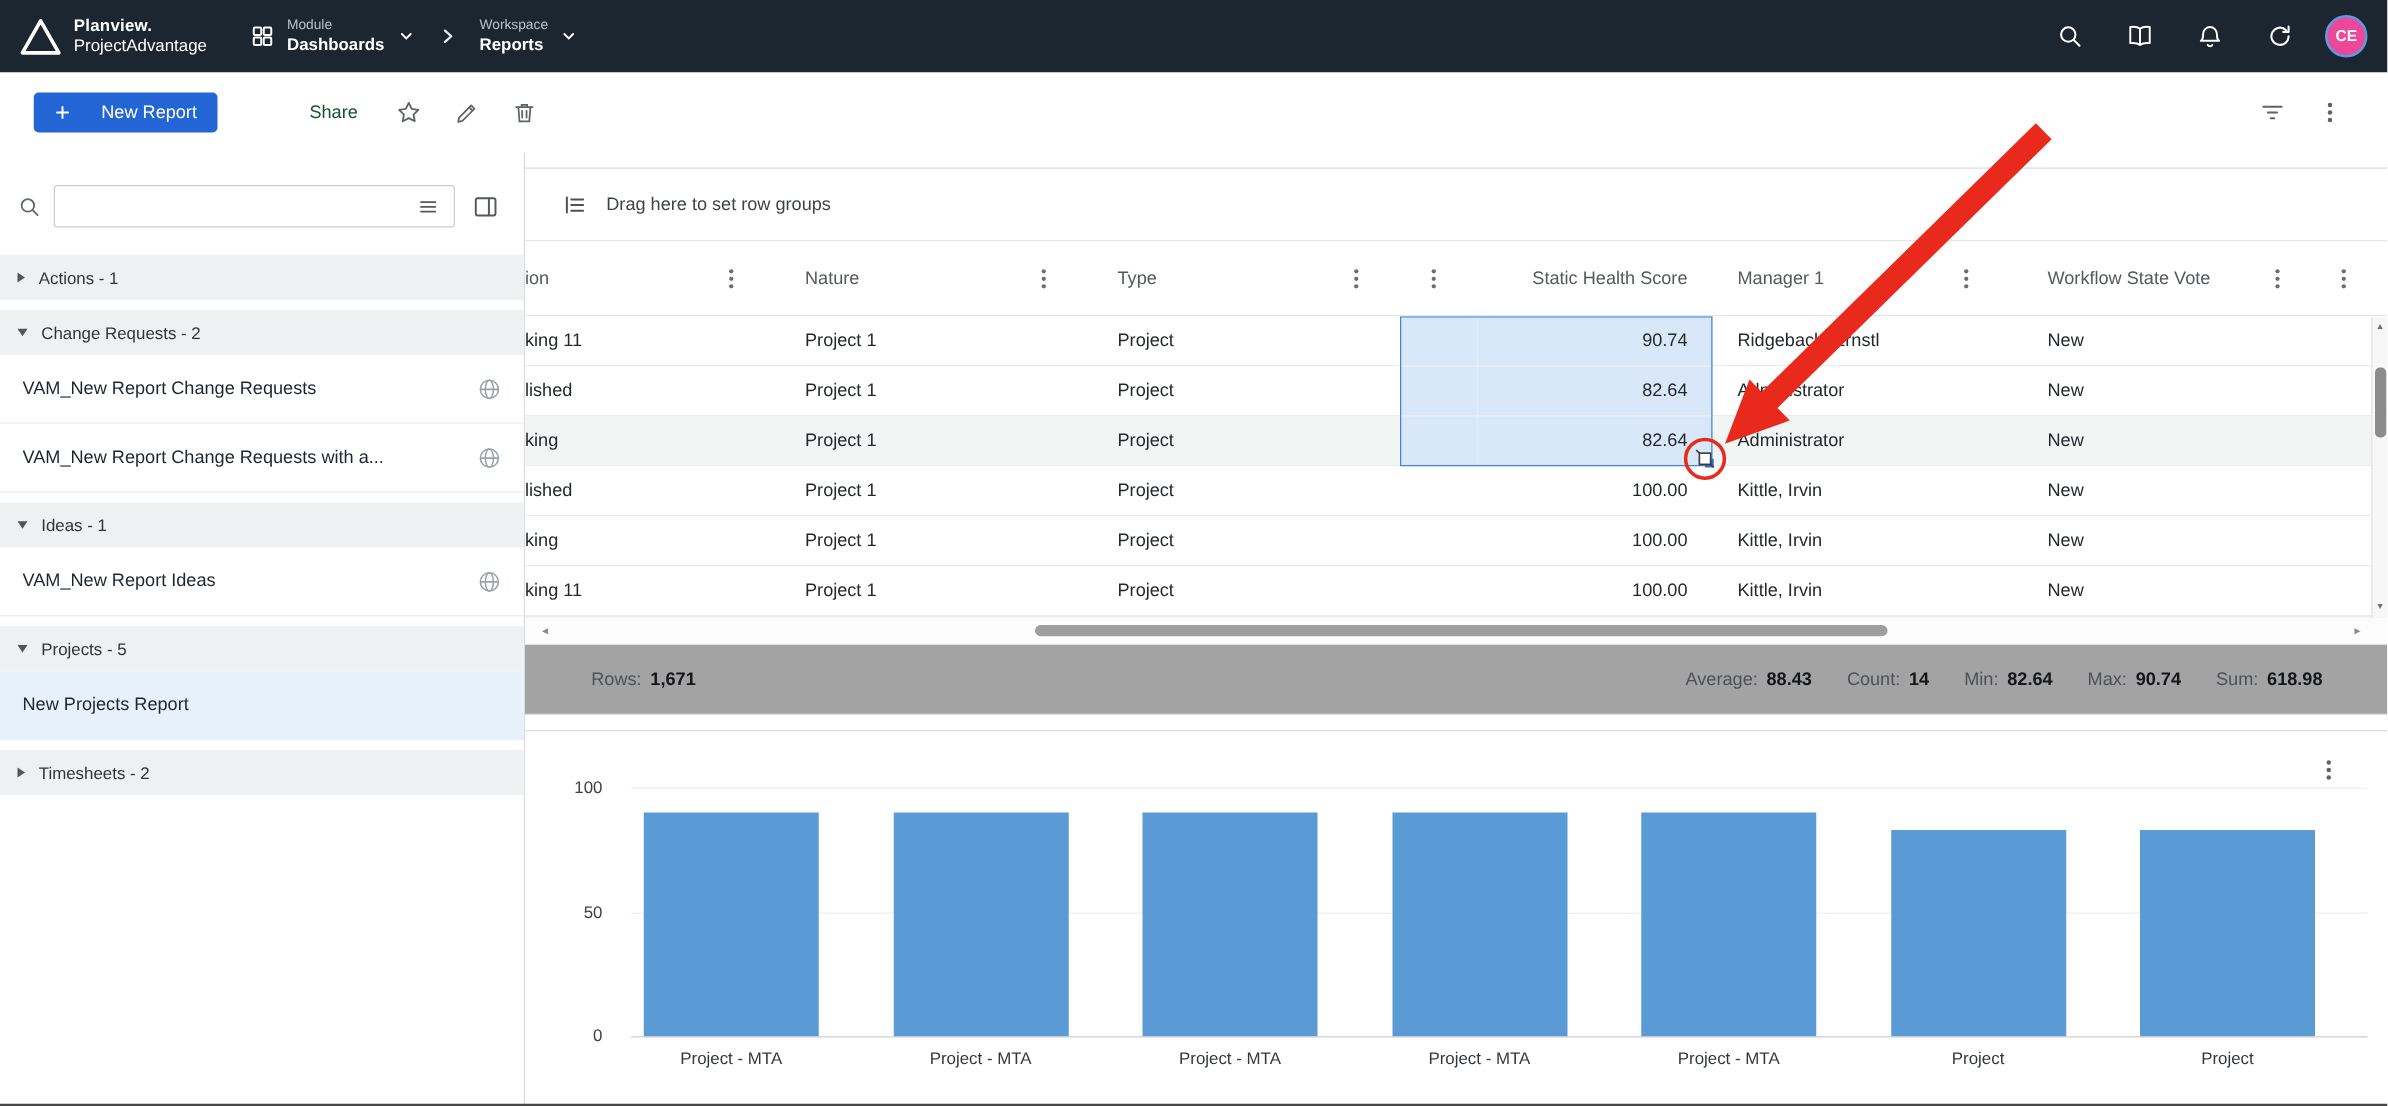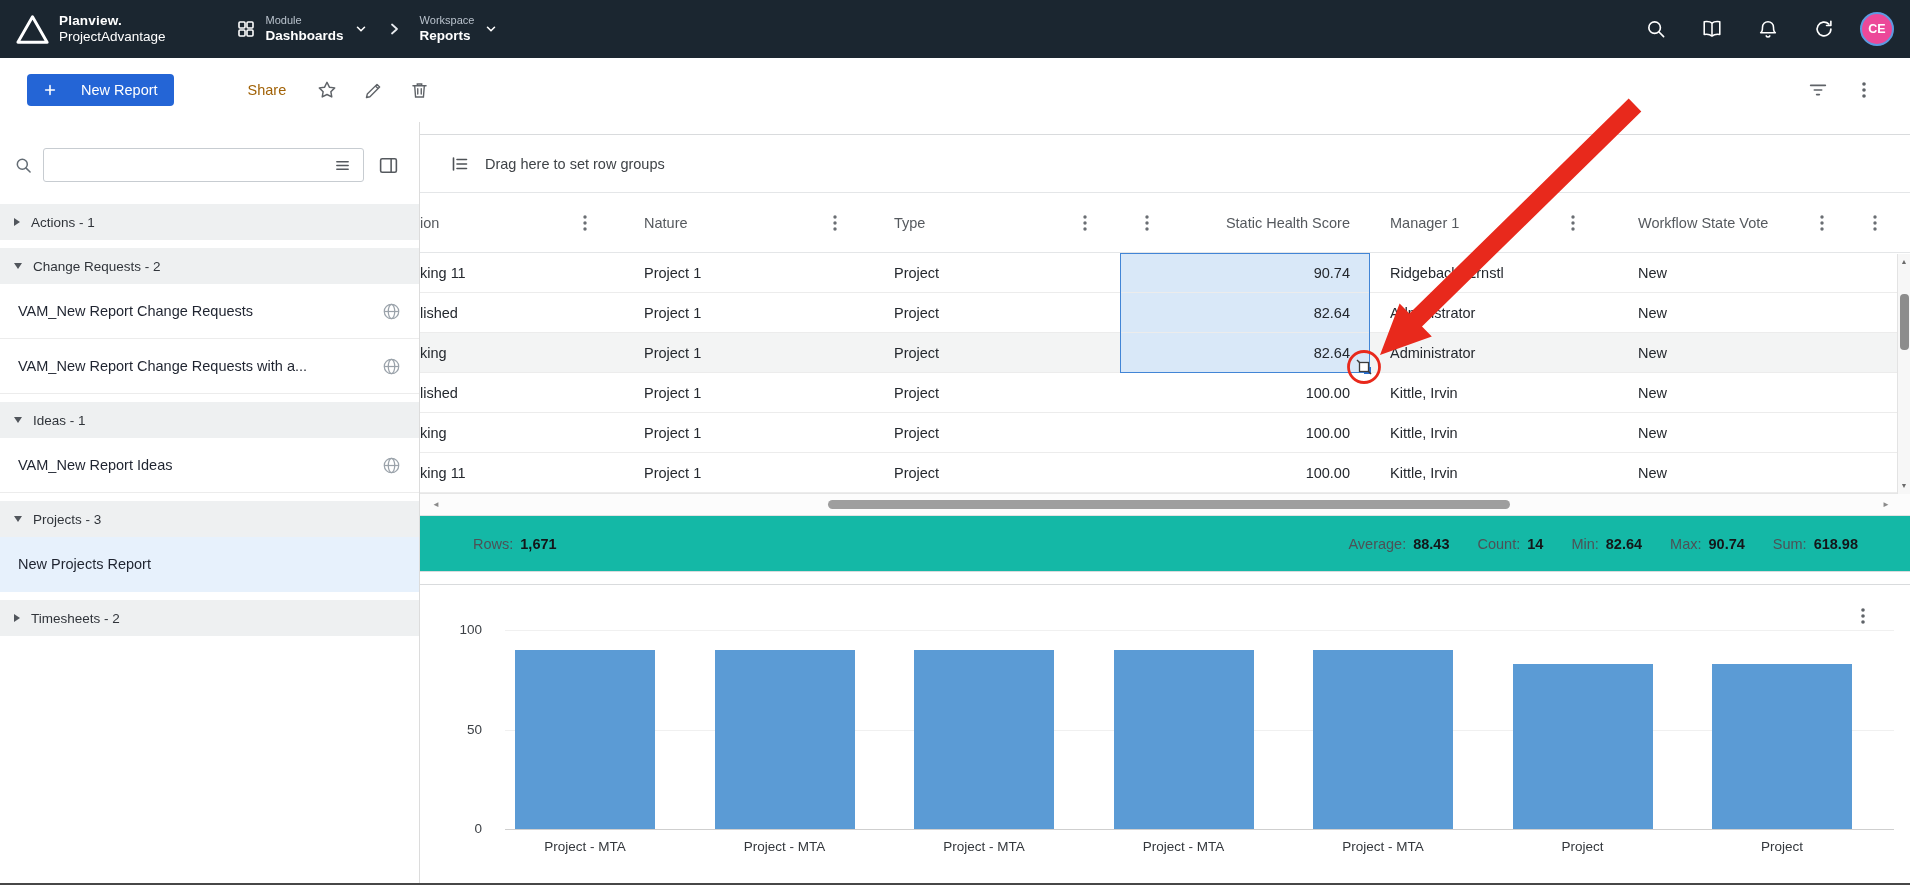--- a/index.html
+++ b/index.html
@@ -2,37 +2,37 @@
 <html><head>
 <meta charset="utf-8">
 <style>
 *{margin:0;padding:0;box-sizing:border-box;}
 html,body{width:1910px;height:885px;overflow:hidden;background:#fff;font-family:"Liberation Sans",sans-serif;}
 .app{position:relative;width:1910px;height:885px;background:#fff;}
 .bottom-edge{position:absolute;left:0;right:0;bottom:0;height:2px;background:#474747;z-index:40;}
 
 
 .topnav{height:58px;background:#1b2630;display:flex;align-items:center;padding:0 16px;color:#fff;}
-.brand{display:flex;align-items:center;gap:10px;margin-right:58px;cursor:pointer;}
+.brand{display:flex;align-items:center;gap:10px;margin-right:22px;cursor:pointer;}
 .brand-text{display:flex;flex-direction:column;line-height:1.18;}
 .brand-l1{font-size:13.5px;font-weight:700;letter-spacing:.2px;}
 .brand-l2{font-size:13.5px;font-weight:400;}
 .nav-pick{display:flex;align-items:center;gap:10px;padding:0 12px;cursor:pointer;height:100%;}
 .pick-text{display:flex;flex-direction:column;line-height:1.2;}
 .pick-eyebrow{font-size:11px;color:#b9c2cc;}
 .pick-label{font-size:13.5px;color:#fff;font-weight:600;}
 .nav-sep{margin:0 6px;display:flex;}
 .nav-right{margin-left:auto;display:flex;align-items:center;gap:16px;}
 .nav-icon-btn{width:40px;height:40px;display:flex;align-items:center;justify-content:center;background:none;border:none;cursor:pointer;}
 .avatar{width:34px;height:34px;border-radius:50%;background:#ec4899;border:2px solid #5d9ae0;color:#fff;font-size:12.5px;font-weight:700;display:flex;align-items:center;justify-content:center;cursor:pointer;}
 
 
 .toolbar{height:64px;background:#fff;display:flex;align-items:center;padding:0 27px;gap:8px;}
 .btn-primary{height:32px;padding:0 16px;background:#2465d6;color:#fff;border:none;border-radius:4px;font-size:14.5px;display:flex;align-items:center;gap:24px;cursor:pointer;font-family:inherit;}
-.btn-text{background:none;border:none;font-size:14.5px;color:#a16207;padding:0 14px;margin-left:52px;cursor:pointer;font-family:inherit;}
+.btn-text{background:none;border:none;font-size:14.5px;color:#14532d;padding:0 14px;margin-left:52px;cursor:pointer;font-family:inherit;}
 .icon-btn{width:38px;height:38px;background:none;border:none;display:flex;align-items:center;justify-content:center;cursor:pointer;border-radius:4px;}
 .spacer{flex:1;}
 
 
 .content{display:flex;height:763px;}
 .sidebar{width:420px;flex:none;border-right:1px solid #dcdcdc;background:#fff;padding-top:26px;overflow:hidden;}
 .sb-search-row{display:flex;align-items:center;gap:10px;padding:0 16px 0 14px;margin-bottom:22px;}
 .sb-search-box{flex:1;height:34px;border:1px solid #c7ccd1;border-radius:3px;display:flex;align-items:center;padding:0 8px;background:#fff;}
 .sb-search-box input{flex:1;border:none;outline:none;font-size:14px;font-family:inherit;min-width:0;}
 .sb-tool{background:none;border:none;display:flex;align-items:center;justify-content:center;cursor:pointer;padding:4px;}
@@ -67,21 +67,21 @@
 .vscroll{position:absolute;top:119px;right:0;width:13px;height:240px;background:#f7f7f7;border-left:1px solid #e3e3e3;z-index:4;}
 .vs-arrow{position:absolute;left:0;width:100%;text-align:center;font-size:7px;color:#6b6b6b;line-height:10px;cursor:pointer;}
 .vs-arrow.up{top:3px;}
 .vs-arrow.down{bottom:3px;}
 .vs-thumb{position:absolute;left:2px;width:9px;top:40px;height:56px;background:#8c8c8c;border-radius:4px;cursor:grab;}
 .hscroll{height:22px;position:relative;border-top:1px solid #e6e6e6;background:#fcfcfc;}
 .hs-arrow{position:absolute;top:0;height:100%;display:flex;align-items:center;font-size:8px;color:#8a8a8a;cursor:pointer;}
 .hs-arrow.left{left:12px;}
 .hs-arrow.right{right:20px;}
 .hs-thumb{position:absolute;left:408px;top:6px;width:682px;height:9px;background:#9e9e9e;border-radius:5px;cursor:grab;}
-.statusbar{height:56px;display:flex;align-items:center;border-top:1px solid #e3e3e3;font-size:14.5px;color:#4d5156;padding:0 52px 0 53px;background:#14b8a6;}
+.statusbar{height:56px;display:flex;align-items:center;border-top:1px solid #e3e3e3;font-size:14.5px;color:#4d5156;padding:0 52px 0 53px;background:#a3a3a3;}
 .stat{display:flex;align-items:center;}
 .stat-label{color:#4d5156;}
 .stat-value{font-weight:700;color:#141619;margin-left:7px;}
 .status-right{margin-left:auto;display:flex;gap:28px;}
 
 
 .chart-card{position:relative;margin-top:12px;height:301px;border-top:1px solid #d9dbdd;background:#fff;}
 .chart-kebab{position:absolute;top:12px;right:28px;z-index:5;}
 .chart-plot{position:relative;width:100%;height:100%;}
 .ytick{position:absolute;left:0;width:62px;text-align:right;font-size:13.5px;color:#3d4146;line-height:18px;}
@@ -272,21 +272,21 @@
             <span class="globe">
               <svg width="19" height="19" viewBox="0 0 20 20" fill="none" stroke="#9aa2aa" stroke-width="1.3">
                 <circle cx="10" cy="10" r="7.6"></circle>
                 <ellipse cx="10" cy="10" rx="3.4" ry="7.6"></ellipse>
                 <path d="M2.4 10h15.2"></path>
               </svg>
             </span>
           </div>
           <div class="sb-header">
             <span class="tri open"></span>
-            <span class="sb-header-label">Projects - 3</span>
+            <span class="sb-header-label">Projects - 5</span>
           </div>
           <div class="sb-item selected">
             <span class="sb-item-label">New Projects Report</span>
           </div>
           <div class="sb-header">
             <span class="tri"></span>
             <span class="sb-header-label">Timesheets - 2</span>
           </div>
         </div>
     </aside>

